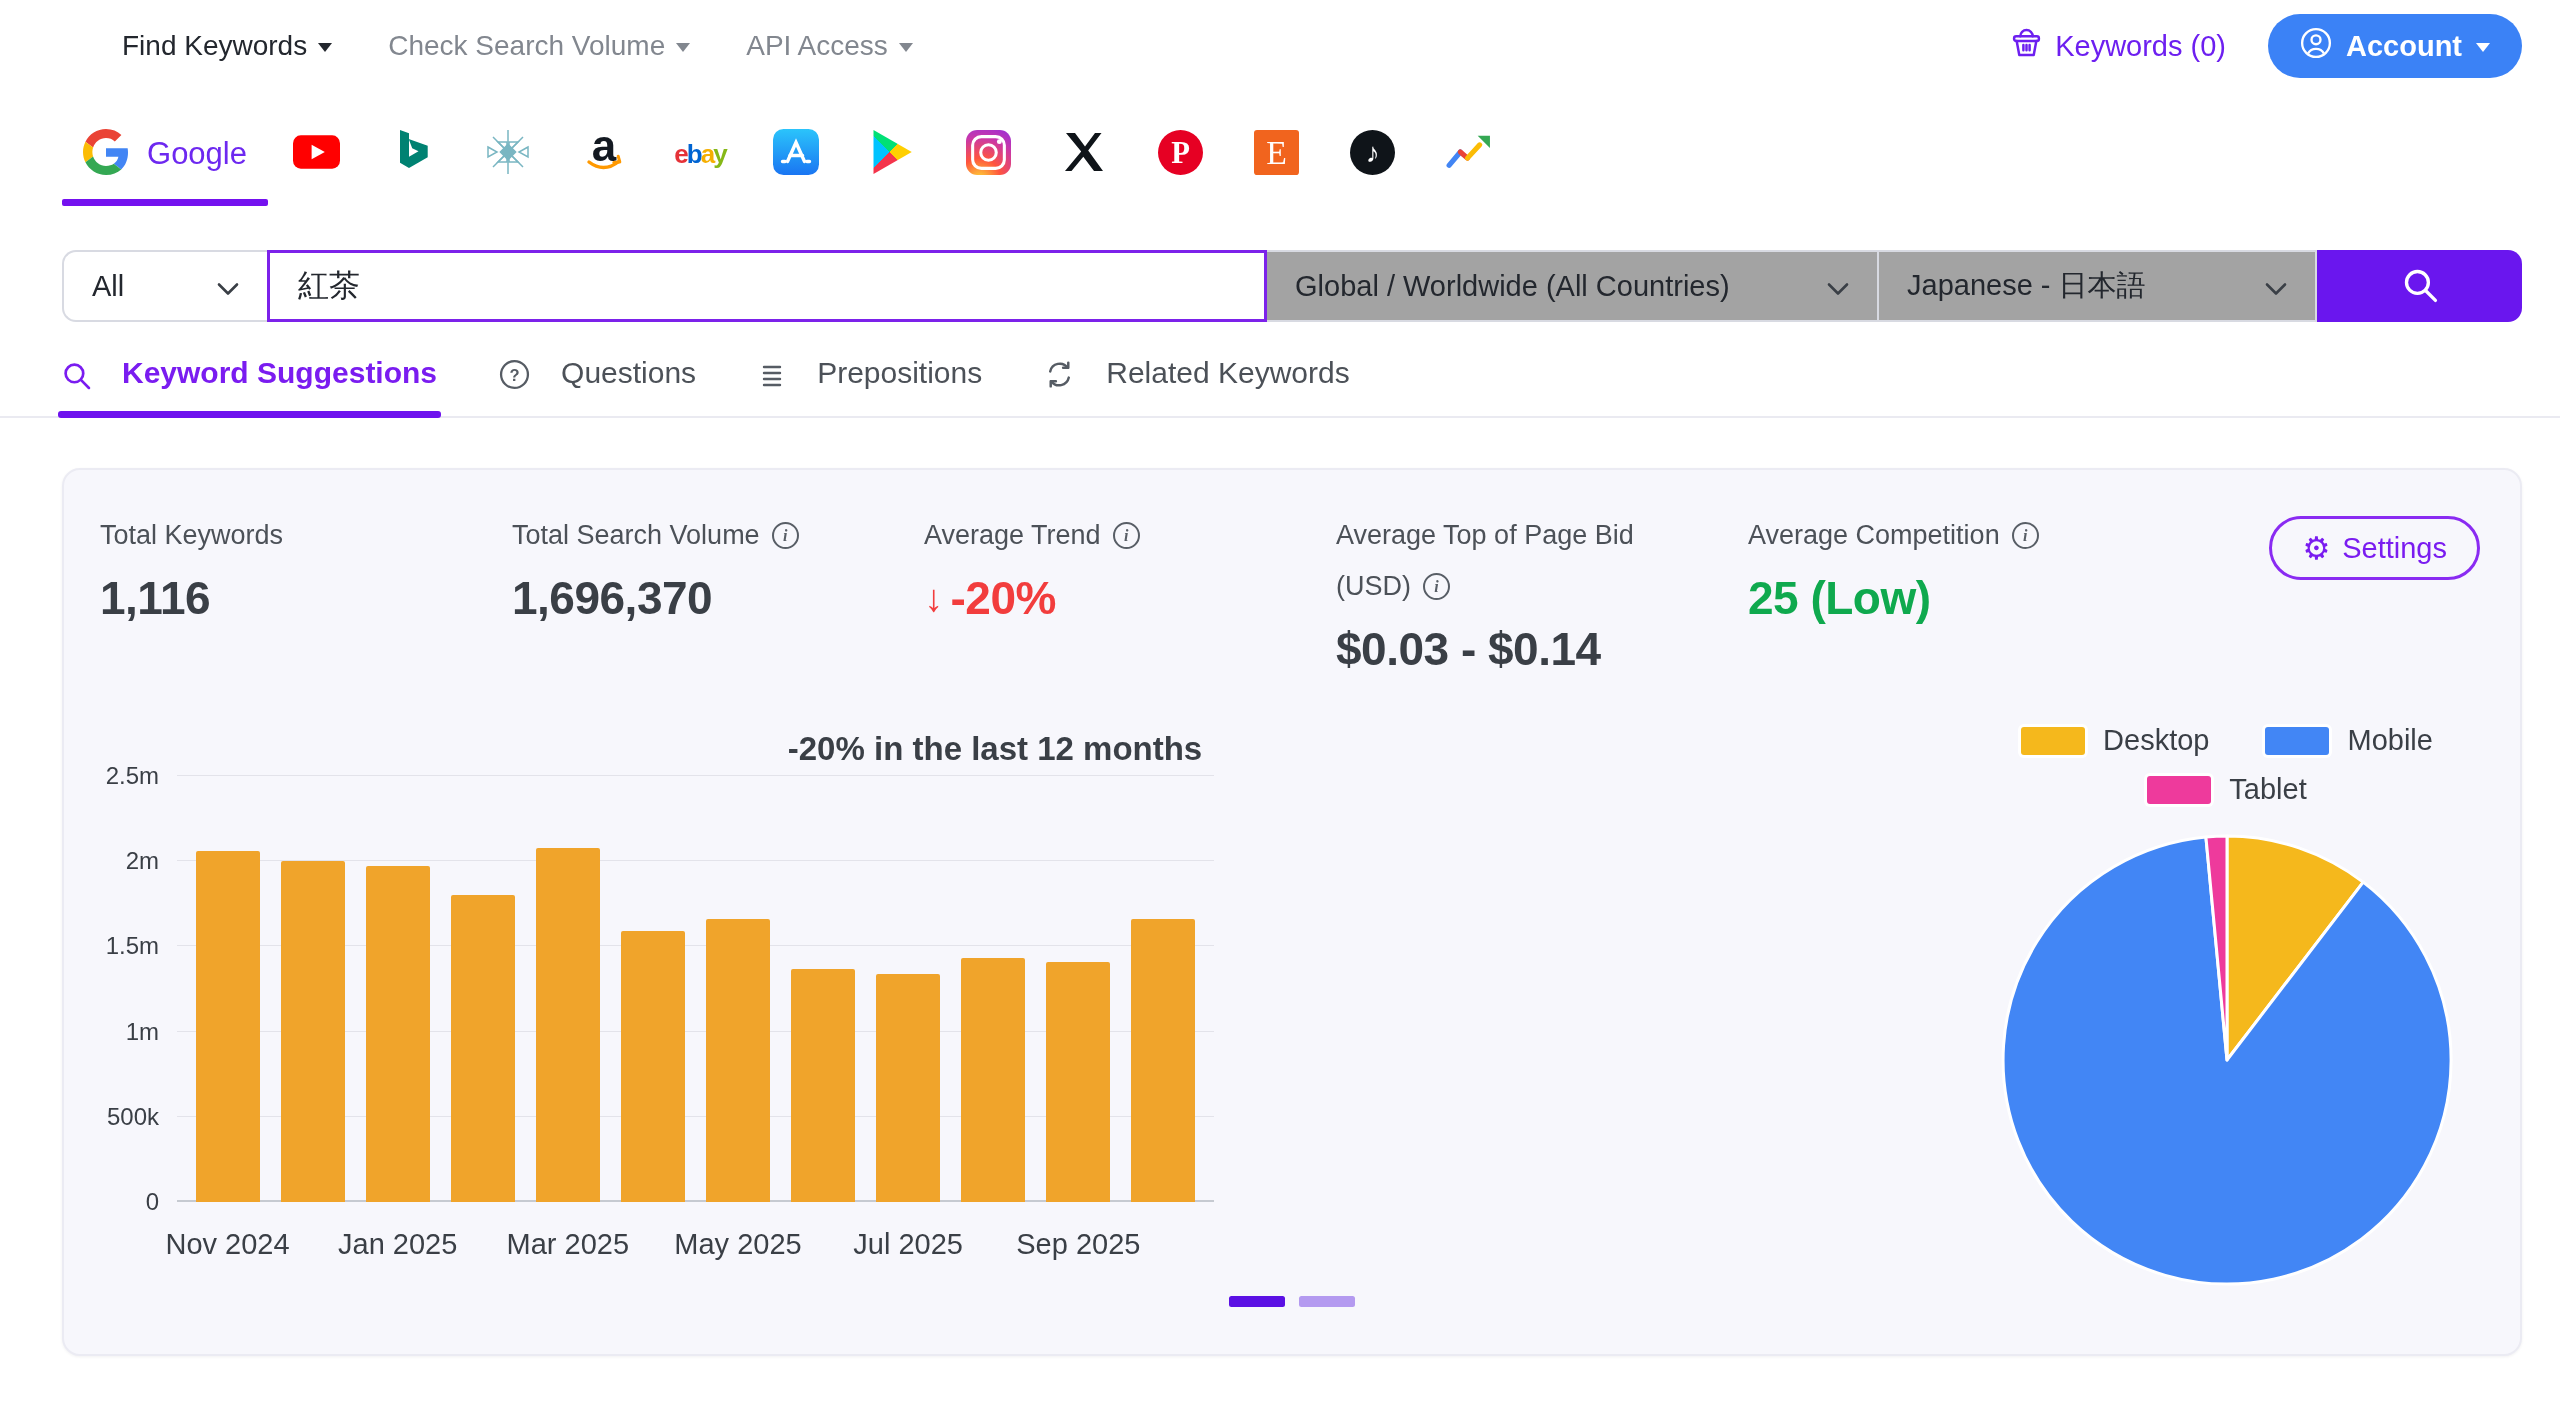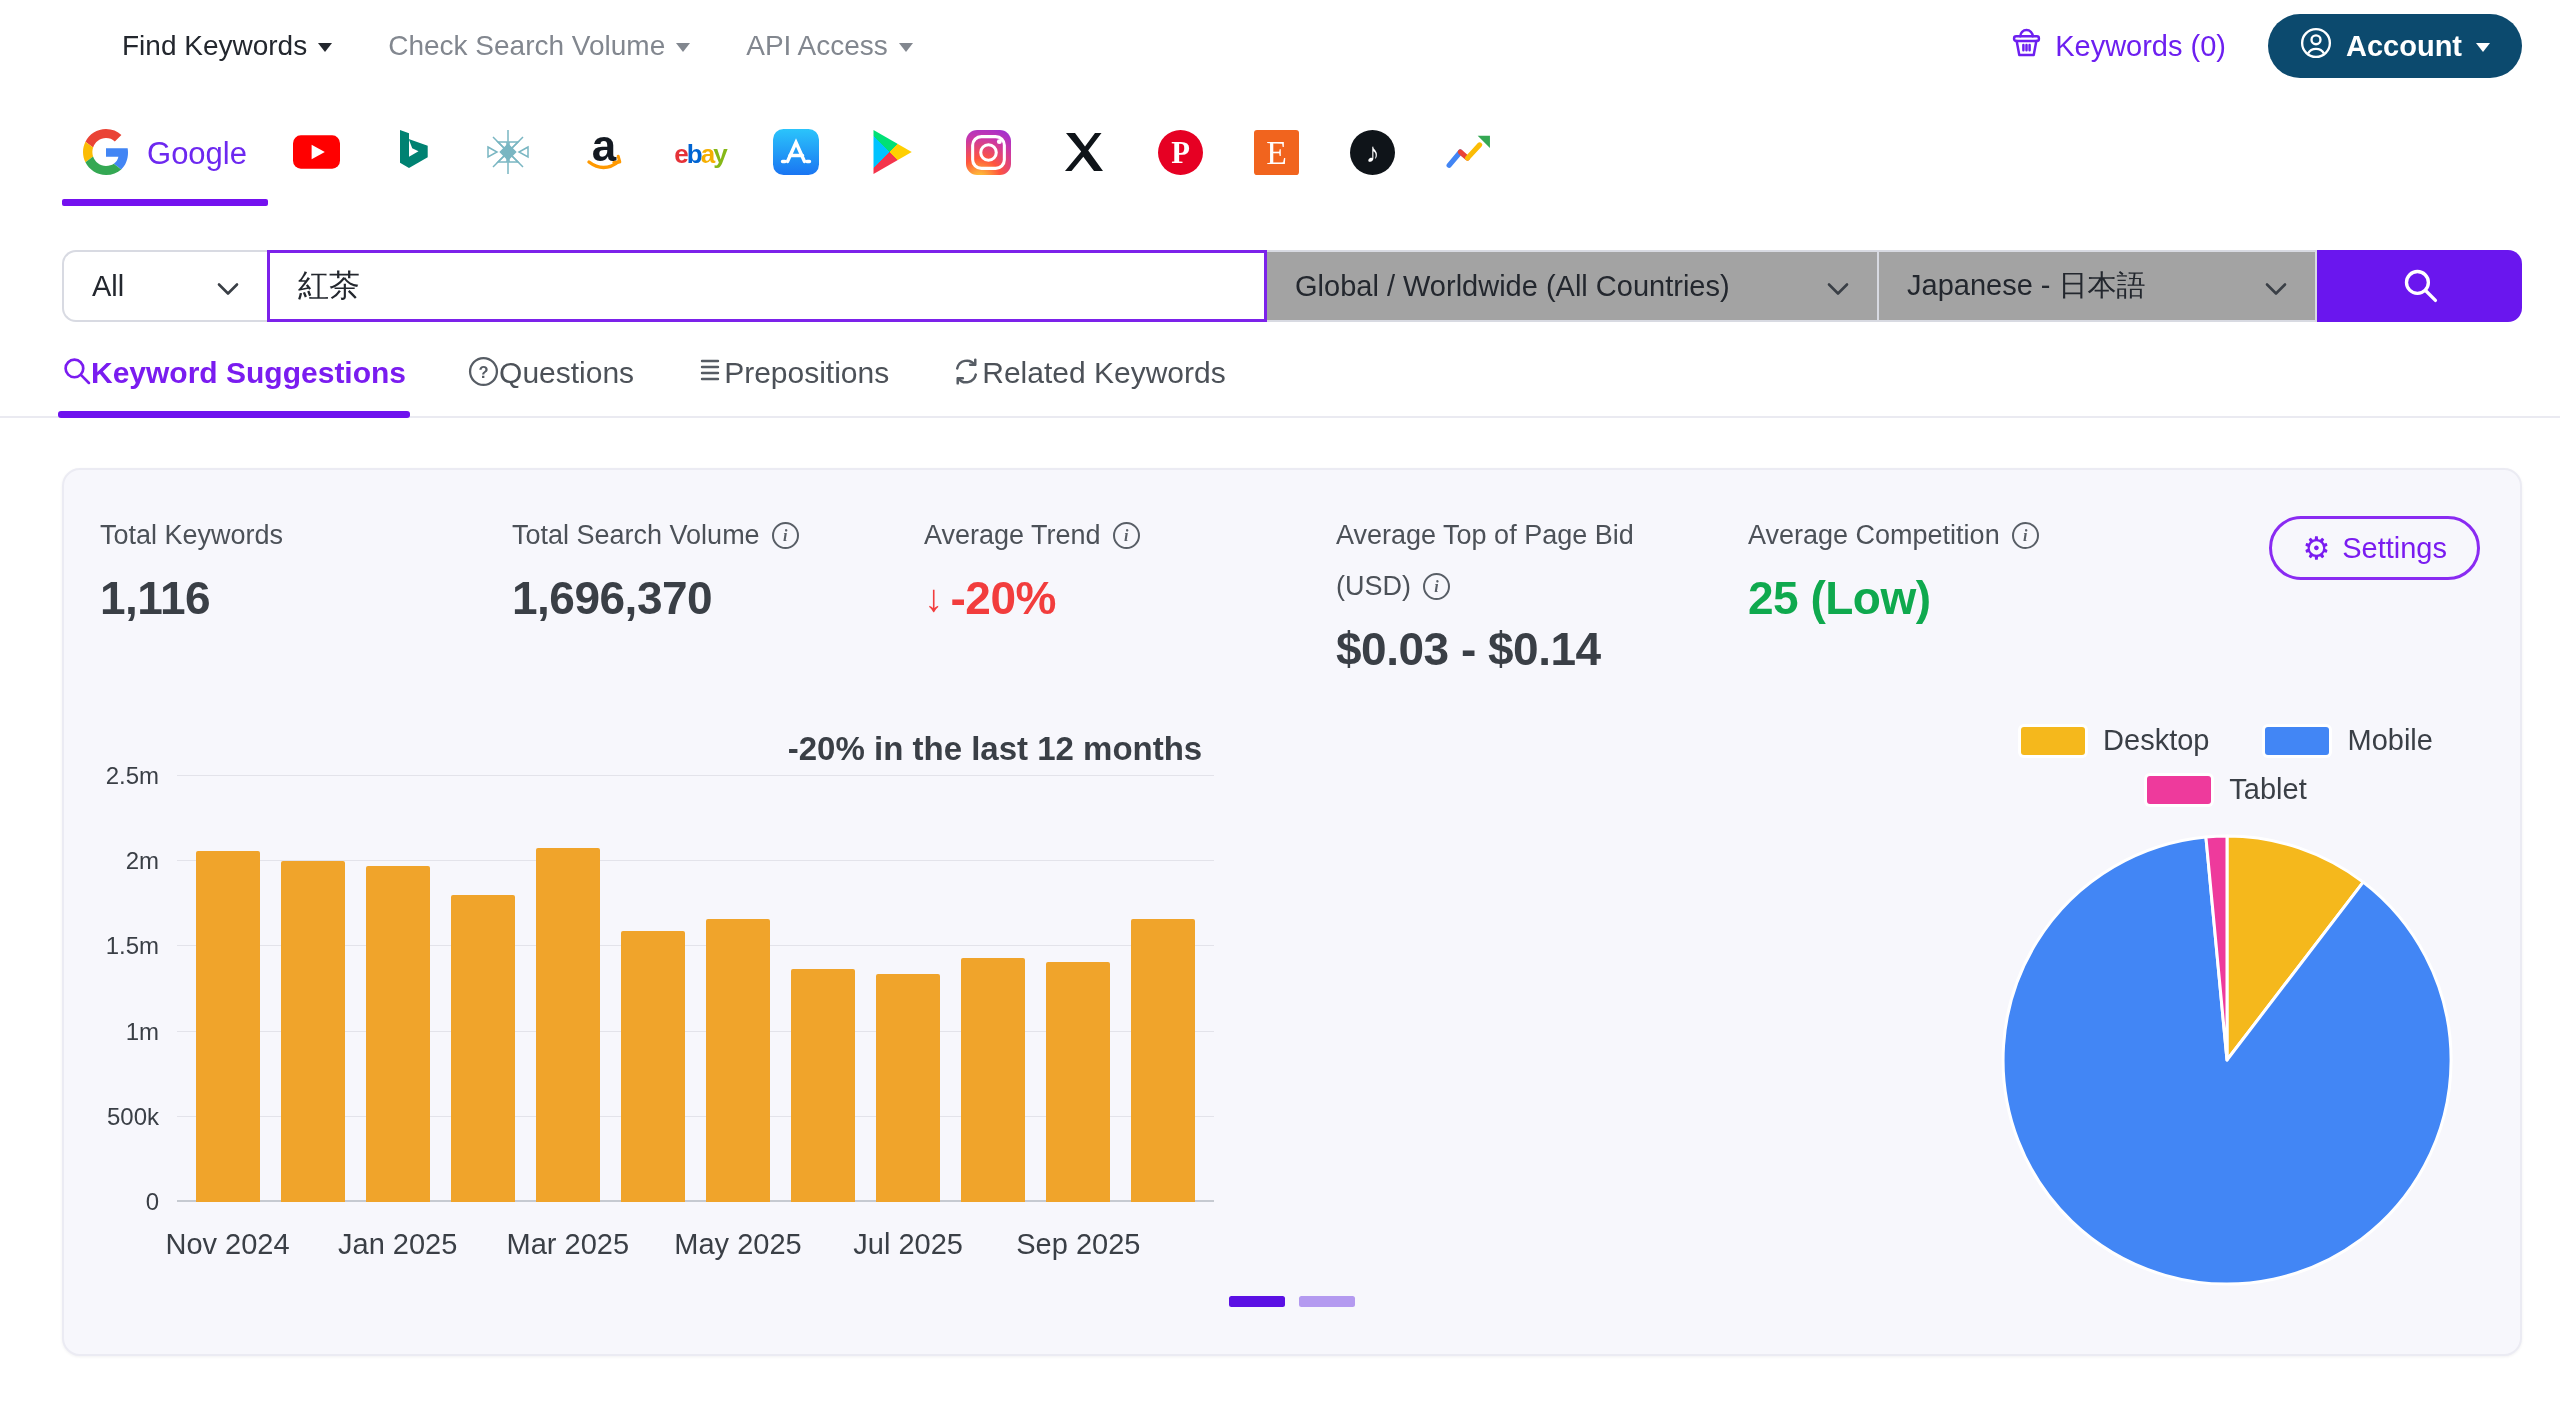--- a/index.html
+++ b/index.html
@@ -11,21 +11,21 @@
   }
   
   .navbar { display:flex; align-items:center; height:92px; padding:0 38px 0 62px; }
   .brand { display:flex; align-items:center; gap:16px; font-size:37px; font-weight:700; color:#15181d; letter-spacing:-0.6px; }
   .nav-menu { display:flex; gap:56px; margin-left:60px; }
   .nav-item { font-size:28px; color:#82878f; font-weight:500; display:flex; align-items:center; gap:11px; cursor:pointer; }
   .nav-item.active { color:#23272e; }
   .caret { width:0; height:0; border:7px solid transparent; border-top:9px solid currentColor; margin-top:9px; }
   .nav-right { margin-left:auto; display:flex; align-items:center; gap:42px; }
   .keywords-link { color:#6d1ff0; font-size:29px; font-weight:500; display:flex; align-items:center; gap:13px; cursor:pointer; }
-  .account-btn { background:#0c4a6e; color:#fff; font-size:29px; font-weight:600; border-radius:44px; padding:6px 32px; height:64px; display:flex; align-items:center; gap:14px; cursor:pointer; border:none; }
+  .account-btn { background:#3b82f6; color:#fff; font-size:29px; font-weight:600; border-radius:44px; padding:6px 32px; height:64px; display:flex; align-items:center; gap:14px; cursor:pointer; border:none; }
   .account-btn .caret { border-top-color:#fff; }
   
   .platforms { display:flex; align-items:center; padding:10px 62px 0; height:114px; }
   .ptab { position:relative; height:104px; width:96px; display:flex; align-items:center; justify-content:center; cursor:pointer; }
   .ptab.google { width:206px; gap:18px; }
   .google-label { font-size:31px; font-weight:500; color:#6d28f0; }
   .p-underline { position:absolute; left:0; right:0; bottom:0; height:7px; background:#7411ef; border-radius:2px; }
   .ebay-word { font-weight:700; font-size:26px; letter-spacing:-2px; }
   .play-icon { width:42px; height:46px; display:inline-block;
     clip-path:polygon(6% 2%, 97% 50%, 6% 98%);
@@ -33,21 +33,21 @@
   
   .search-row { display:flex; margin:44px 38px 0 62px; height:72px; }
   .scope-select { width:205px; background:#fff; border:2px solid #d8dae2; border-right:none; border-radius:14px 0 0 14px; display:flex; align-items:center; justify-content:space-between; padding:0 28px; font-size:29px; cursor:pointer; }
   .query-input { flex:1; border:3px solid #7c22ea; border-radius:0; font-size:31px; padding:0 28px; font-family:inherit; color:#23272e; outline:none; background:#fff; position:relative; z-index:2; }
   .country-select { width:612px; } .lang-select { width:438px; }
   .country-select,.lang-select { background:#a3a3a3; border:2px solid #d8dae2; border-left:none; display:flex; align-items:center; justify-content:space-between; padding:0 28px; font-size:29px; cursor:pointer; }
   .search-btn { width:205px; background:#6a16ee; border:none; border-radius:0 14px 14px 0; display:flex; align-items:center; justify-content:center; cursor:pointer; }
   
   .result-tabs { border-bottom:2px solid #eaeaf1; margin-top:34px; }
   .rt-inner { display:flex; gap:62px; margin:0 62px; }
-  .rtab { display:flex; align-items:flex-start; gap:0; font-size:30px; color:#4c5158; font-weight:500; padding-bottom:26px; position:relative; cursor:pointer; }
+  .rtab { display:flex; align-items:flex-end; gap:31px; font-size:30px; color:#4c5158; font-weight:500; padding-bottom:26px; position:relative; cursor:pointer; }
   .rtab.active { color:#7a1cf0; font-weight:600; }
   .rtab.active .rt-underline { position:absolute; left:-4px; right:-4px; bottom:-2px; height:7px; background:#6e12ee; border-radius:3px; }
   
   .card { margin:50px 38px 0 62px; height:888px; background:#f7f7fc; border:2px solid #ebebf3; border-radius:18px; position:relative; box-shadow:0 1px 3px rgba(20,20,40,.06); }
   .stats { display:flex; padding:46px 40px 0 36px; }
   .stat { width:412px; }
   .stat.competition { width:440px; }
   .stat-label { font-size:27px; color:#4c5158; font-weight:500; display:flex; align-items:center; gap:12px; line-height:1.45; flex-wrap:wrap; }
   .stat-value { font-size:46px; font-weight:700; color:#3a3f46; margin-top:16px; letter-spacing:-0.5px; }
   .stat-value.red { color:#f23d3d; display:flex; align-items:center; gap:8px; }

